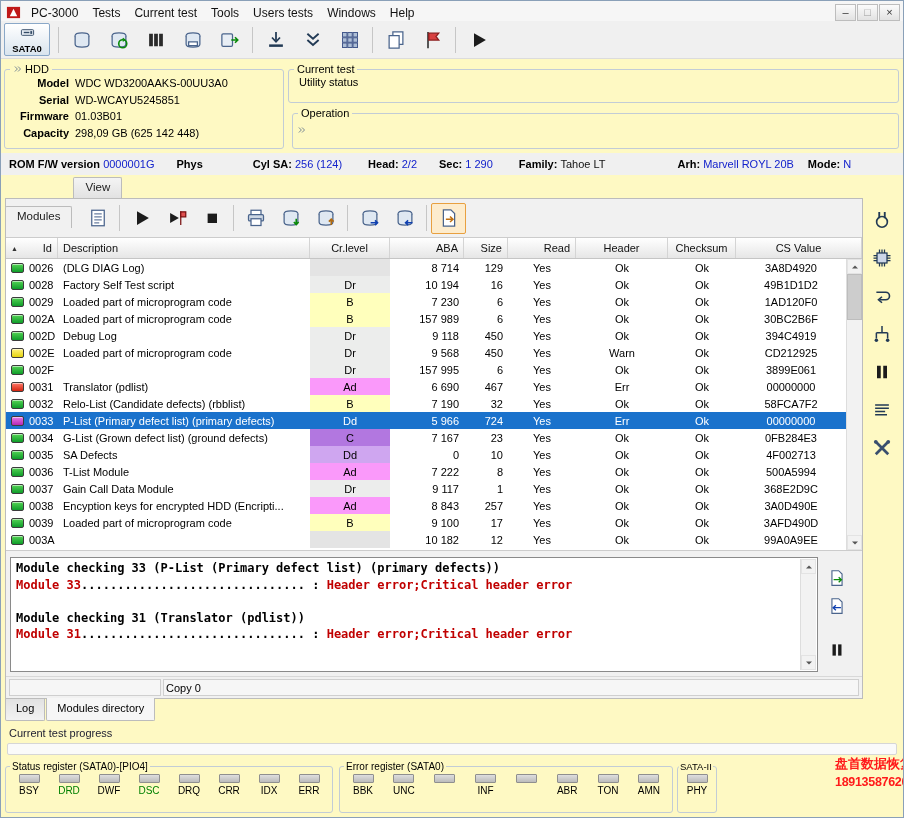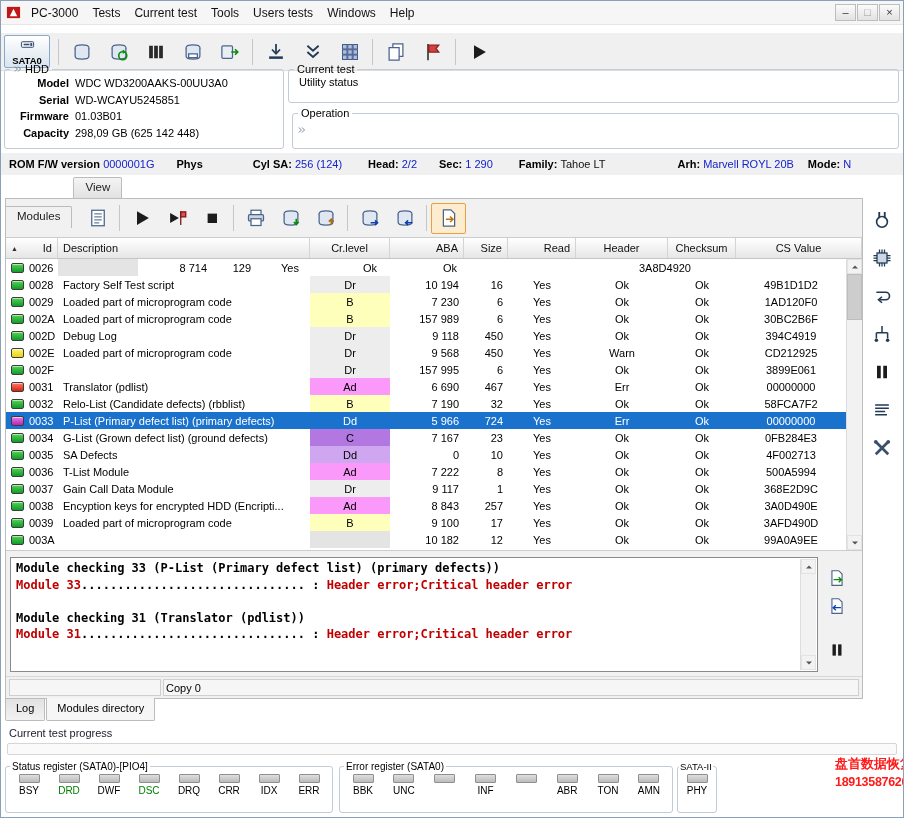--- a/index.html
+++ b/index.html
@@ -1,30 +1,30 @@
 <!DOCTYPE html>
 <html><head>
 <meta charset="utf-8">
 <style>
 *{margin:0;padding:0;box-sizing:border-box;}
 html,body{width:904px;height:818px;}
 body{font-family:"Liberation Sans",sans-serif;font-size:12px;background:#e8e8e8;color:#000;}
-.window{position:relative;width:904px;height:818px;background:#ffffff;border:1px solid #8aa0b8;overflow:hidden;}
+.window{position:relative;width:904px;height:818px;background:#fef9c3;border:1px solid #8aa0b8;overflow:hidden;}
 
 
 .menubar{position:absolute;top:0;left:0;right:0;height:24px;background:#f6f6f6;display:flex;align-items:center;padding-left:5px;border-bottom:1px solid #e6e6e6;}
 .app-logo{display:inline-flex;margin-right:3px;}
 .menu-item{padding:4px 7px;font-size:12px;color:#111;white-space:nowrap;}
 .menu-items{display:flex;}
 .win-buttons{margin-left:auto;display:flex;padding-right:3px;gap:1px;}
 .win-btn{width:21px;height:17px;border:1px solid #bdbdbd;background:linear-gradient(#fbfbfb,#e2e2e2);font-size:11px;line-height:15px;text-align:center;color:#333;}
 .win-btn.dim{color:#9a9a9a;}
 
 
-.main-toolbar{position:absolute;top:32px;left:0;right:0;height:38px;display:flex;align-items:center;padding:0 3px;border-bottom:1px solid #dcdcdc;background:#f0f0f0;}
+.main-toolbar{position:absolute;top:20px;left:0;right:0;height:38px;display:flex;align-items:center;padding:0 3px;border-bottom:1px solid #dcdcdc;background:#f0f0f0;}
 .port-button{width:46px;height:33px;margin-right:4px;border:1px solid #8aa8c8;border-radius:2px;background:linear-gradient(#ffffff,#d9e4ee);display:flex;flex-direction:column;align-items:center;justify-content:center;}
 .port-label{font-size:9.5px;font-weight:bold;}
 .tb-buttons{display:flex;align-items:center;}
 .tb-btn,.mt-btn{width:37px;height:31px;display:flex;align-items:center;justify-content:center;border-radius:2px;border:1px solid transparent;}
 .mt-btn{width:35px;}
 .mt-btn.hl{border:1px solid #e8a040;background:#fdeccd;}
 .tb-sep{width:1px;height:26px;background:#c6c6c6;margin:0 4px;}
 
 
 .panels{position:absolute;top:62px;left:0;right:0;height:90px;}
@@ -440,20 +440,21 @@
             <div class="h-cell c8 ctr">
               <span>CS Value</span>
             </div>
           </div>
         <div class="t-body">
             <div class="t-row">
               <div class="cell c0">
                 <span class="mod-icon mi-green"></span>
                 <span>0026</span>
               </div>
+              <div class="cell c1">(DLG DIAG Log)</div>
               <div class="cell c2 cr-cell cr-none"></div>
               <div class="cell c3 num">8 714</div>
               <div class="cell c4 num">129</div>
               <div class="cell c5 ctr">Yes</div>
               <div class="cell c6 ctr">Ok</div>
               <div class="cell c7 ctr">Ok</div>
               <div class="cell c8 ctr">3A8D4920</div>
             </div>
             <div class="t-row">
               <div class="cell c0">

